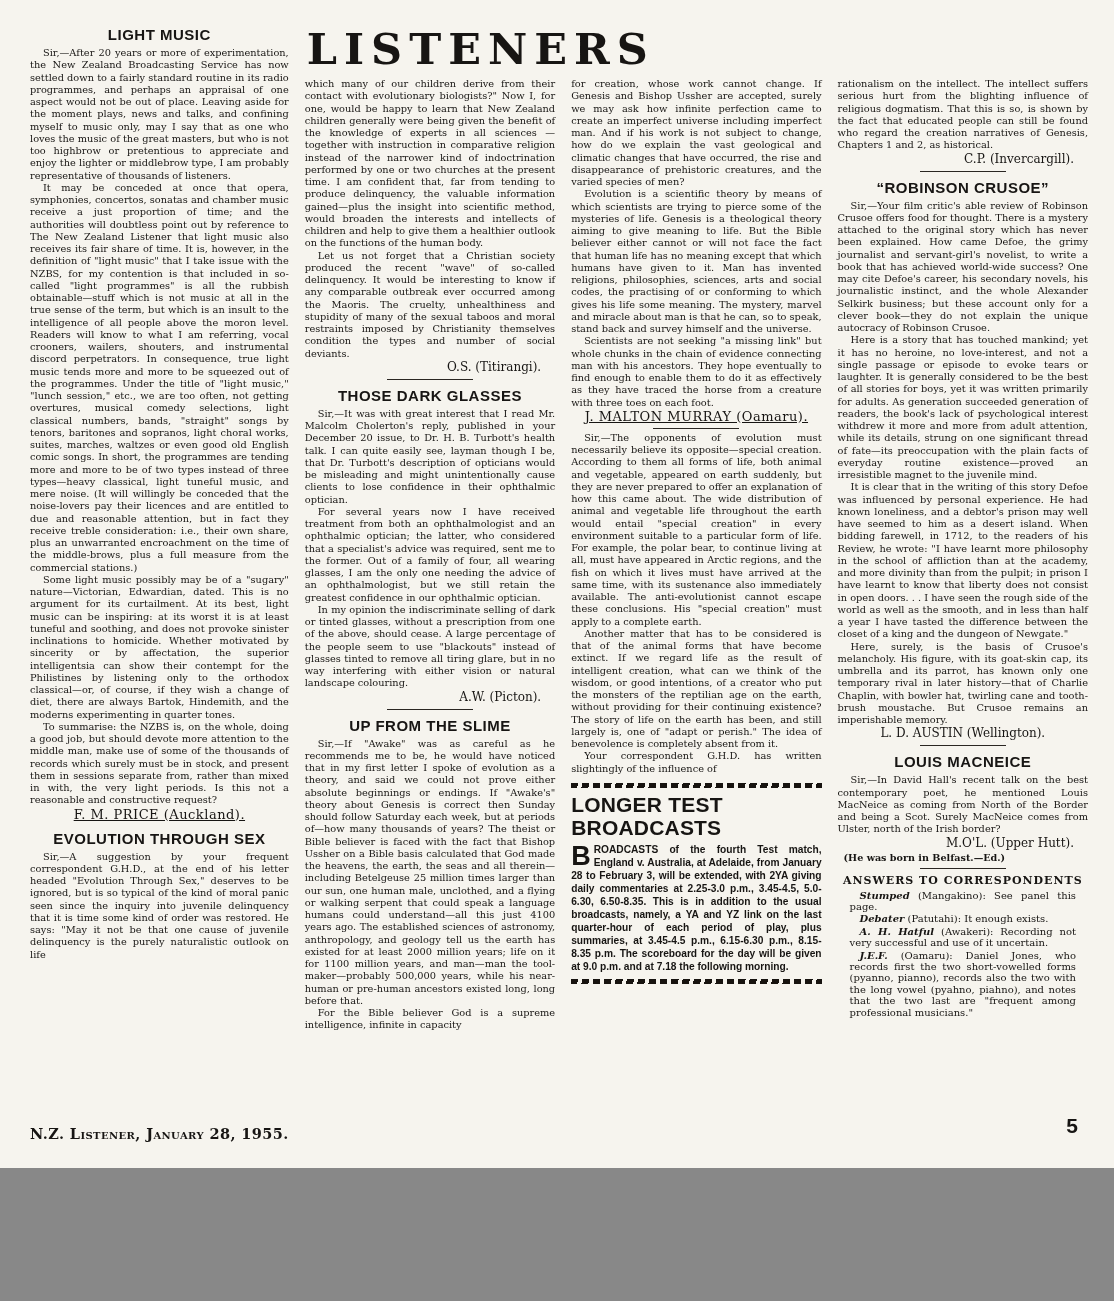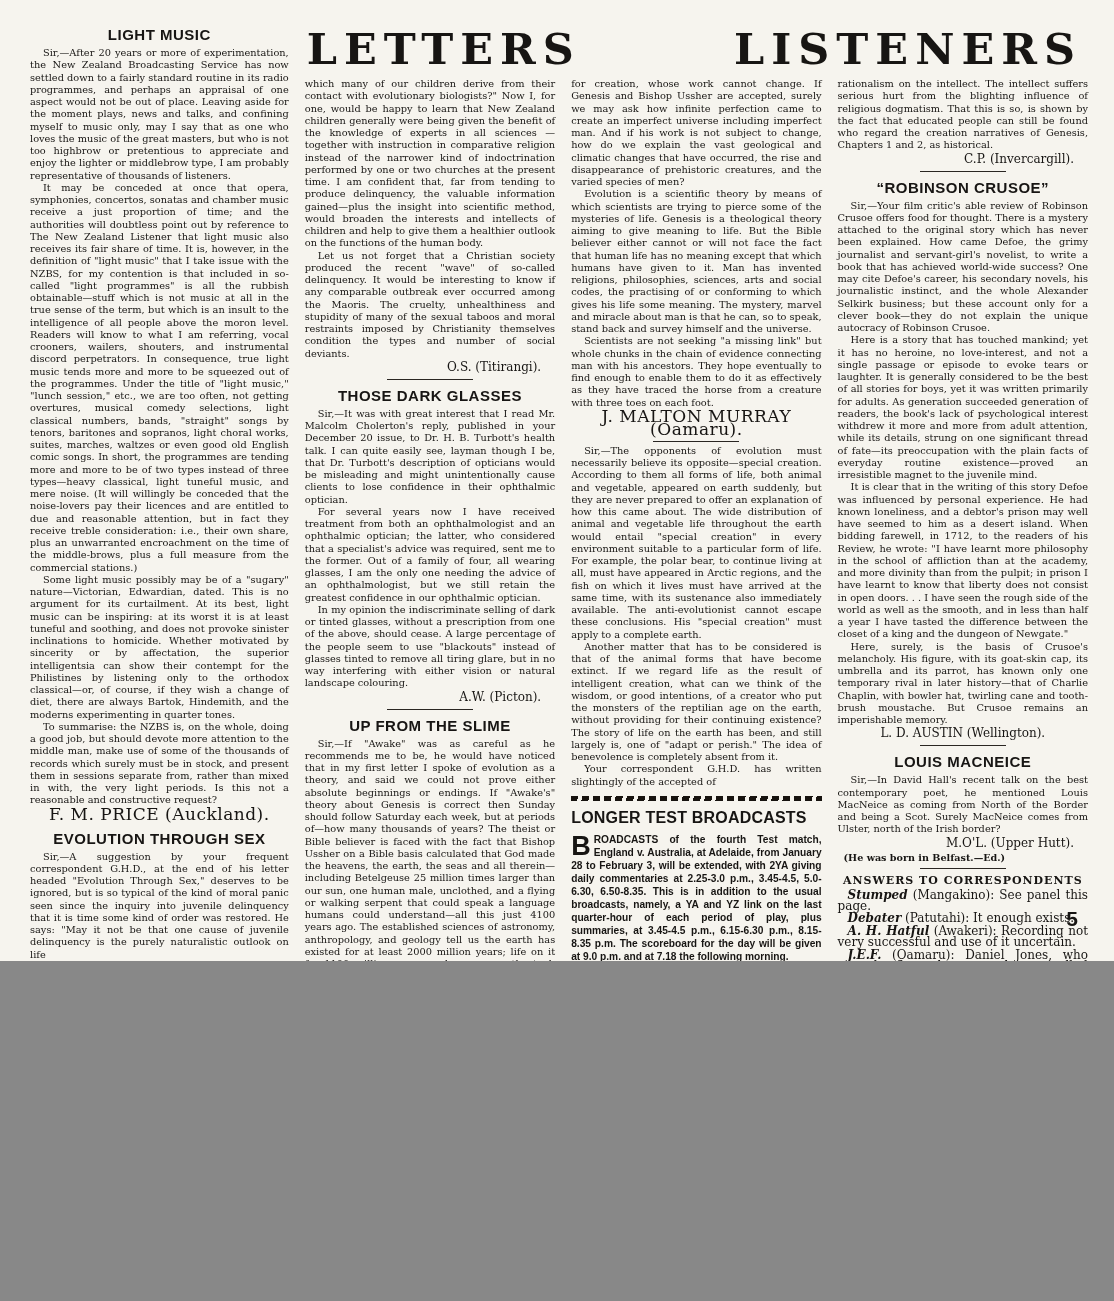--- a/index.html
+++ b/index.html
@@ -1,17 +1,17 @@
 <!DOCTYPE html>
 <html><head>
 <meta charset="utf-8">
 <style>
   html,body { margin:0; padding:0; background:#888; }
   .page {
-    position:relative; width:1114px; height:961px; margin:0 auto;
+    position:relative; width:1114px; height:1168px; margin:0 auto;
     background:#f6f4ee; color:#171513; overflow:hidden;
     font-family:"DejaVu Serif", serif;
   }
   .inner {
     position:absolute; top:26px; left:30px; right:26px; bottom:26px;
     display:grid; grid-template-columns:1fr 1fr 1fr 1fr;
     grid-template-rows:52px 1fr; column-gap:16px;
   }
   .col { grid-row:2; min-width:0; }
   .col1 { grid-column:1; grid-row:1 / span 2; display:flex; flex-direction:column; }
@@ -31,44 +31,44 @@
   }
   .col1 h2.letter-head:first-child { margin-top:0; }
   p.body {
     margin:0; font-size:9.8px; line-height:12.25px;
     text-align:justify; text-indent:13px;
     -webkit-hyphens:auto; hyphens:auto;
   }
   p.body.cont { text-indent:0; }
   .sig { font-size:12px; line-height:13px; margin:1px 0 2px; text-align:right; padding-right:14px; }
   .sig.center { text-align:center; padding-right:0; }
-  .sig.big { font-size:17px; letter-spacing:0.5px; }
+  .sig.big { font-size:13px; letter-spacing:0.5px;text-decoration:underline; }
   .rule { width:86px; border-top:1.2px solid #2a2622; margin:5px auto 3px; }
   .ednote { font-size:9.6px; font-weight:bold; margin:0 0 2px; text-indent:6px; }
 
   
   .bpanel { margin-top:8px; font-family:"Liberation Sans", sans-serif; }
   .wavy { height:5px; margin:3px 0 5px;
     background:repeating-linear-gradient(100deg,#17130f 0 7px, rgba(0,0,0,0) 7px 11px); }
   .wavy.bottom { margin:6px 0 0; }
   .bpanel h2 {
-    font-weight:bold; font-size:16px; line-height:23px;
+    font-weight:bold; font-size:21px; line-height:23px;
     letter-spacing:0.2px; margin:2px 0 4px; text-align:left;
   }
   .bpanel .btext {
     margin:0; font-weight:bold; font-size:10.2px; line-height:13px; text-align:justify;
   }
   .dropcap { float:left; font-size:27px; line-height:24px; font-weight:bold; padding:1px 3px 0 0; }
 
   
   h3.ans-head {
     font-size:11px; letter-spacing:1px; text-align:center;
     font-weight:bold; margin:5px 0 3px;
   }
-  p.ans { margin:0 0 1px; font-size:12px; line-height:11.4px; text-align:justify; text-indent:10px; }
+  p.ans { margin:0 12px 1px; font-size:10px; line-height:11.4px; text-align:justify; text-indent:10px; }
   p.ans .nm { font-style:italic; font-weight:bold; }
 
   .issue-line {
     margin-top:auto; font-weight:bold; font-size:14.5px;
     font-variant:small-caps; letter-spacing:0.4px; white-space:nowrap;
   }
   .pagenum {
     position:absolute; right:36px; bottom:30px;
     font-family:"Liberation Sans", sans-serif; font-weight:bold; font-size:21px;
   }
@@ -85,21 +85,20 @@
       <p class="body">It may be conceded at once that opera, symphonies, concertos, sonatas and chamber music receive a just proportion of time; and the authorities will doubtless point out by reference to The New Zealand Listener that light music also receives its fair share of time. It is, however, in the definition of "light music" that I take issue with the NZBS, for my contention is that included in so-called "light programmes" is all the rubbish obtainable—stuff which is not music at all in the true sense of the term, but which is an insult to the intelligence of all people above the moron level. Readers will know to what I am referring, vocal crooners, wailers, shouters, and instrumental discord perpetrators. In consequence, true light music tends more and more to be squeezed out of the programmes. Under the title of "light music," "lunch session," etc., we are too often, not getting overtures, musical comedy selections, light classical numbers, bands, "straight" songs by tenors, baritones and sopranos, light choral works, suites, marches, waltzes or even good old English comic songs. In short, the programmes are tending more and more to be of two types instead of three types—heavy classical, light tuneful music, and mere noise. (It will willingly be conceded that the noise-lovers pay their licences and are entitled to due and reasonable attention, but in fact they receive treble consideration: i.e., their own share, plus an unwarranted encroachment on the time of the middle-brows, plus a full measure from the commercial stations.)</p>
       <p class="body">Some light music possibly may be of a "sugary" nature—Victorian, Edwardian, dated. This is no argument for its curtailment. At its best, light music can be inspiring: at its worst it is at least tuneful and soothing, and does not provoke sinister inclinations to homicide. Whether motivated by sincerity or by affectation, the superior intelligentsia can show their contempt for the Philistines by listening only to the orthodox classical—or, of course, if they wish a change of diet, there are always Bartok, Hindemith, and the moderns experimenting in quarter tones.</p>
       <p class="body">To summarise: the NZBS is, on the whole, doing a good job, but should devote more attention to the middle man, make use of some of the thousands of records which surely must be in stock, and present them in sessions separate from, rather than mixed in with, the very light periods. Is this not a reasonable and constructive request?</p>
       <div class="sig center big">F. M. PRICE (Auckland).</div>
       <h2 class="letter-head">EVOLUTION THROUGH SEX</h2>
       <p class="body">Sir,—A suggestion by your frequent correspondent G.H.D., at the end of his letter headed "Evolution Through Sex," deserves to be ignored, but is so typical of the kind of moral panic seen since the inquiry into juvenile delinquency that it is time some kind of order was restored. He says: "May it not be that one cause of juvenile delinquency is the purely naturalistic outlook on life</p>
       <div class="issue-line">N.Z. Listener, January 28, 1955.</div>
     </div>
 
     <div class="masthead">
-      <span>LETTERS</span>
       <span>LISTENERS</span>
     </div>
 
     <div class="col col2">
       <p class="body cont">which many of our children derive from their contact with evolutionary biologists?" Now I, for one, would be happy to learn that New Zealand children generally were being given the benefit of the knowledge of experts in all sciences —together with instruction in comparative religion instead of the narrower kind of indoctrination performed by one or two churches at the present time. I am confident that, far from tending to produce delinquency, the valuable information gained—plus the insight into scientific method, would broaden the interests and intellects of children and help to give them a healthier outlook on the functions of the human body.</p>
       <p class="body">Let us not forget that a Christian society produced the recent "wave" of so-called delinquency. It would be interesting to know if any comparable outbreak ever occurred among the Maoris. The cruelty, unhealthiness and stupidity of many of the sexual taboos and moral restraints imposed by Christianity themselves condition the types and number of social deviants.</p>
       <div class="sig">O.S. (Titirangi).</div>
       <div class="rule"></div>
       <h2 class="letter-head">THOSE DARK GLASSES</h2>
       <p class="body">Sir,—It was with great interest that I read Mr. Malcolm Cholerton's reply, published in your December 20 issue, to Dr. H. B. Turbott's health talk. I can quite easily see, layman though I be, that Dr. Turbott's description of opticians would be misleading and might unintentionally cause clients to lose confidence in their ophthalmic optician.</p>
@@ -113,21 +112,21 @@
     </div>
 
     <div class="col col3">
       <p class="body cont">for creation, whose work cannot change. If Genesis and Bishop Ussher are accepted, surely we may ask how infinite perfection came to create an imperfect universe including imperfect man. And if his work is not subject to change, how do we explain the vast geological and climatic changes that have occurred, the rise and disappearance of prehistoric creatures, and the varied species of men?</p>
       <p class="body">Evolution is a scientific theory by means of which scientists are trying to pierce some of the mysteries of life. Genesis is a theological theory aiming to give meaning to life. But the Bible believer either cannot or will not face the fact that human life has no meaning except that which humans have given to it. Man has invented religions, philosophies, sciences, arts and social codes, the practising of or conforming to which gives his life some meaning. The mystery, marvel and miracle about man is that he can, so to speak, stand back and survey himself and the universe.</p>
       <p class="body">Scientists are not seeking "a missing link" but whole chunks in the chain of evidence connecting man with his ancestors. They hope eventually to find enough to enable them to do it as effectively as they have traced the horse from a creature with three toes on each foot.</p>
       <div class="sig center big">J. MALTON MURRAY (Oamaru).</div>
       <div class="rule"></div>
       <p class="body">Sir,—The opponents of evolution must necessarily believe its opposite—special creation. According to them all forms of life, both animal and vegetable, appeared on earth suddenly, but they are never prepared to offer an explanation of how this came about. The wide distribution of animal and vegetable life throughout the earth would entail "special creation" in every environment suitable to a particular form of life. For example, the polar bear, to continue living at all, must have appeared in Arctic regions, and the fish on which it lives must have arrived at the same time, with its sustenance also immediately available. The anti-evolutionist cannot escape these conclusions. His "special creation" must apply to a complete earth.</p>
       <p class="body">Another matter that has to be considered is that of the animal forms that have become extinct. If we regard life as the result of intelligent creation, what can we think of the wisdom, or good intentions, of a creator who put the monsters of the reptilian age on the earth, without providing for their continuing existence? The story of life on the earth has been, and still largely is, one of "adapt or perish." The idea of benevolence is completely absent from it.</p>
-      <p class="body">Your correspondent G.H.D. has written slightingly of the accepted of</p>
+      <p class="body">Your correspondent G.H.D. has written slightingly of the influence of</p>
       <div class="bpanel">
         <div class="wavy"></div>
         <h2>LONGER TEST BROADCASTS</h2>
         <p class="btext"><span class="dropcap">B</span><span>ROADCASTS of the fourth Test match, England v. Australia, at Adelaide, from January 28 to February 3, will be extended, with 2YA giving daily commentaries at 2.25-3.0 p.m., 3.45-4.5, 5.0-6.30, 6.50-8.35. This is in addition to the usual broadcasts, namely, a YA and YZ link on the last quarter-hour of each period of play, plus summaries, at 3.45-4.5 p.m., 6.15-6.30 p.m., 8.15-8.35 p.m. The scoreboard for the day will be given at 9.0 p.m. and at 7.18 the following morning.</span></p>
         <div class="wavy bottom"></div>
       </div>
     </div>
 
     <div class="col col4">
       <p class="body cont">rationalism on the intellect. The intellect suffers serious hurt from the blighting influence of religious dogmatism. That this is so, is shown by the fact that educated people can still be found who regard the creation narratives of Genesis, Chapters 1 and 2, as historical.</p>

